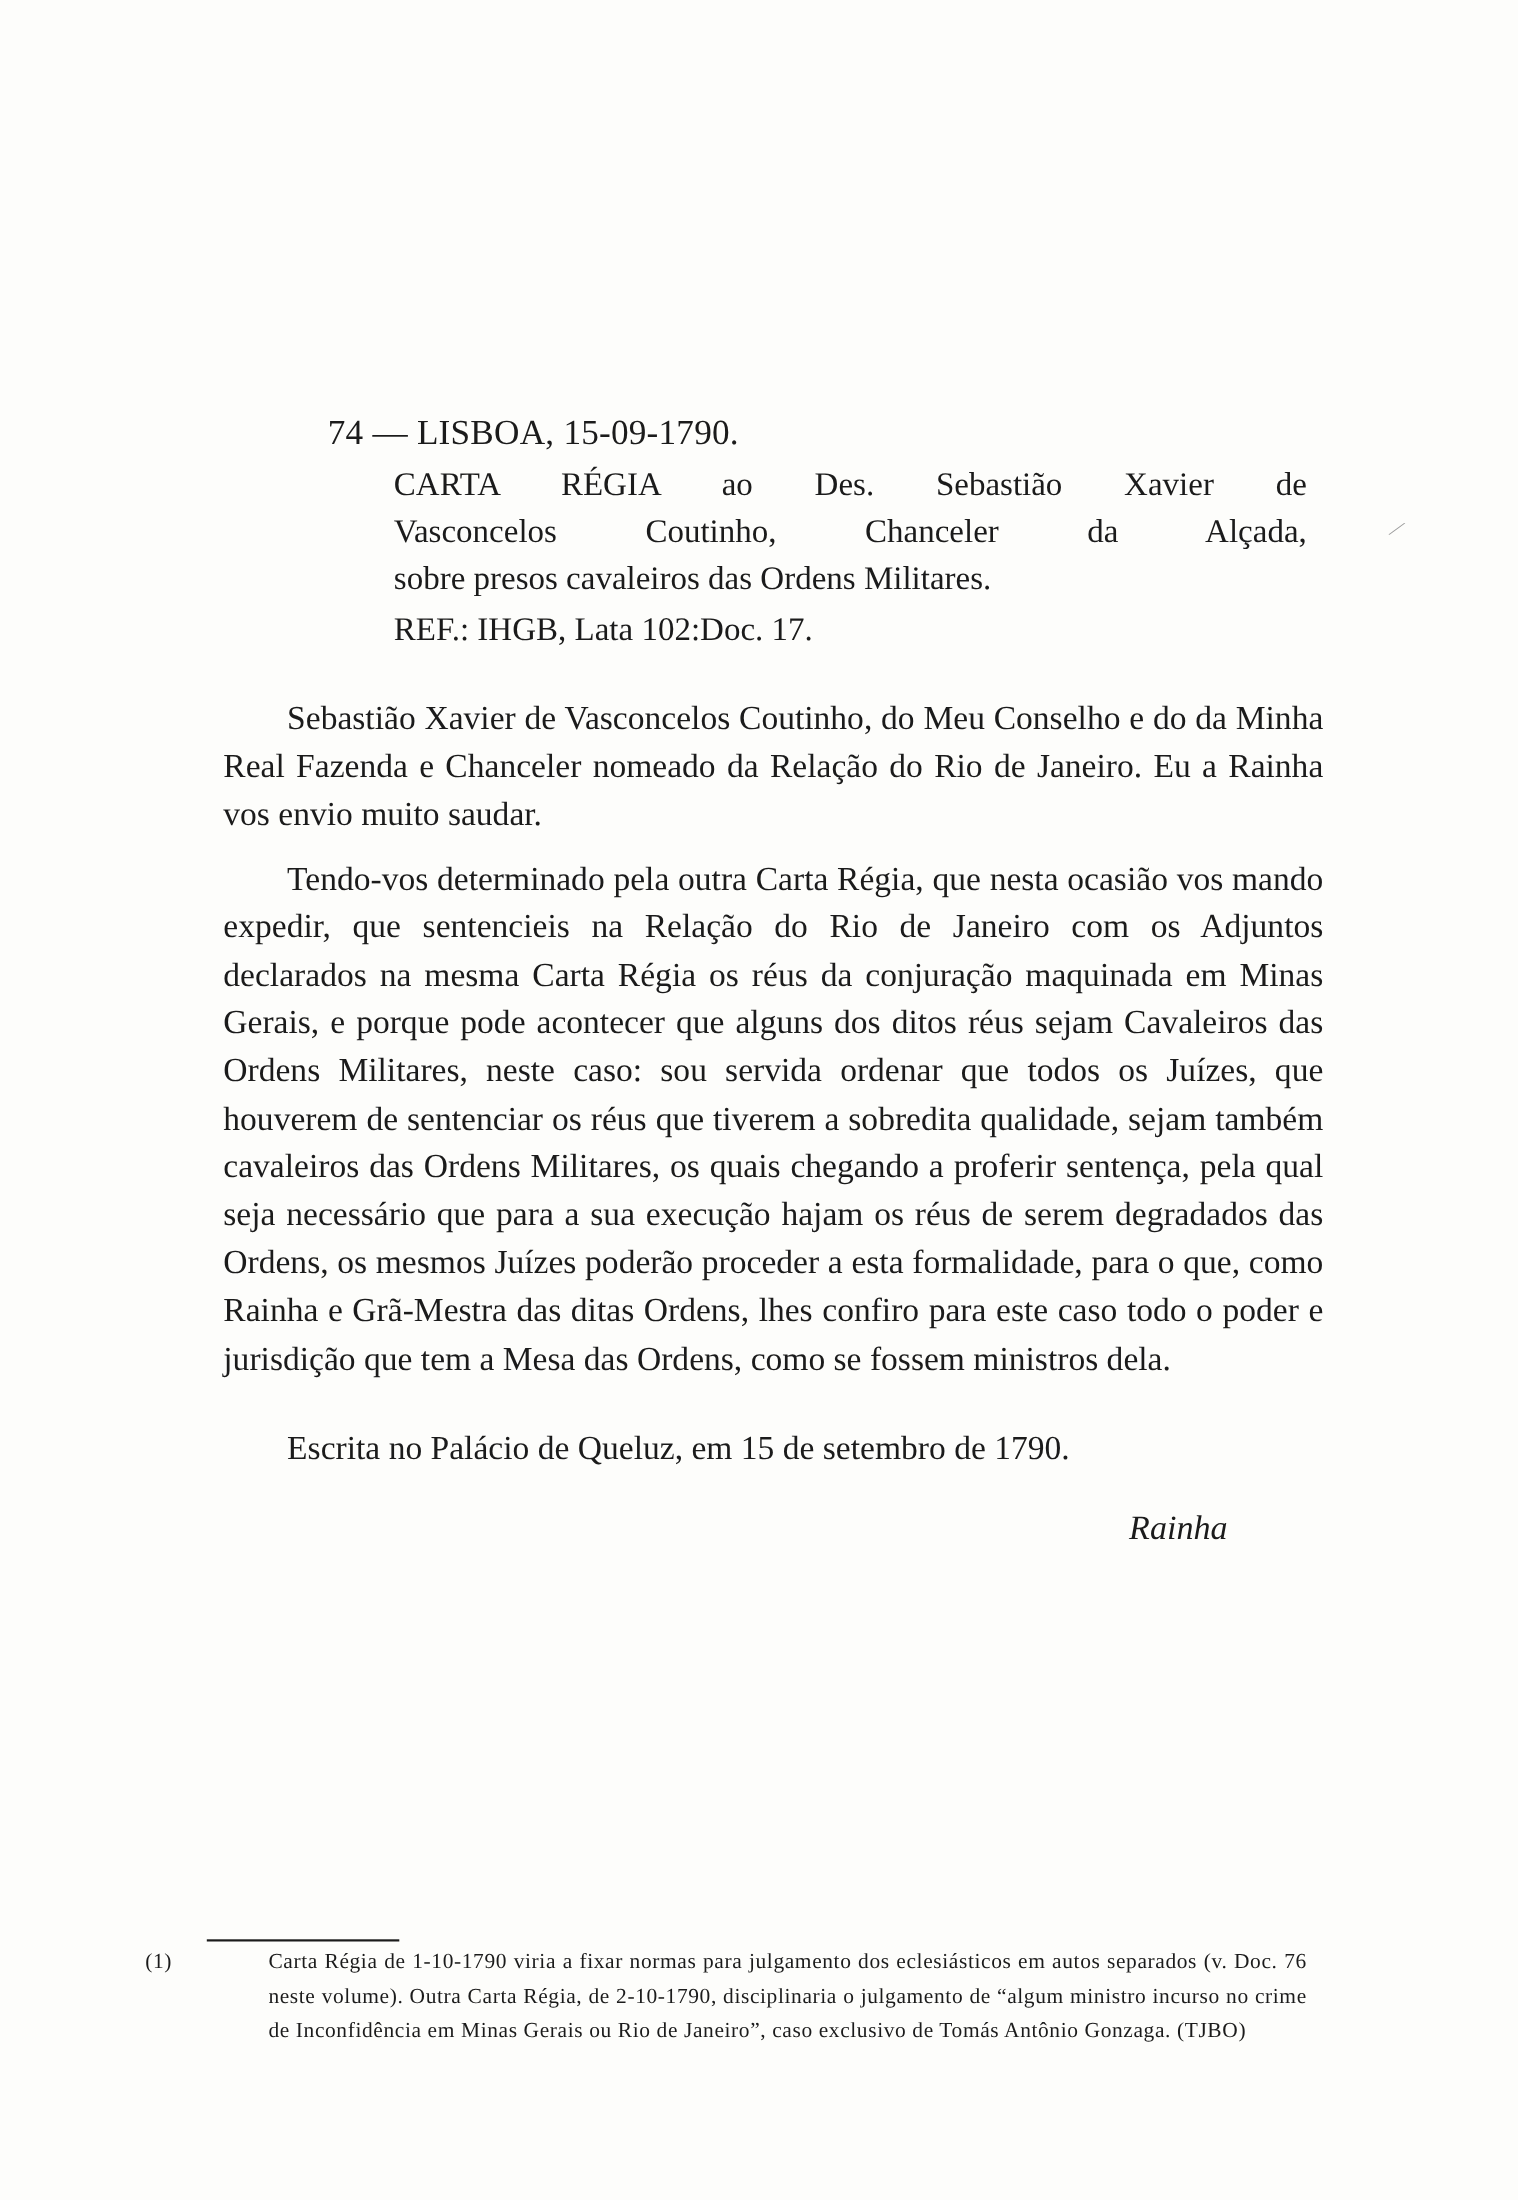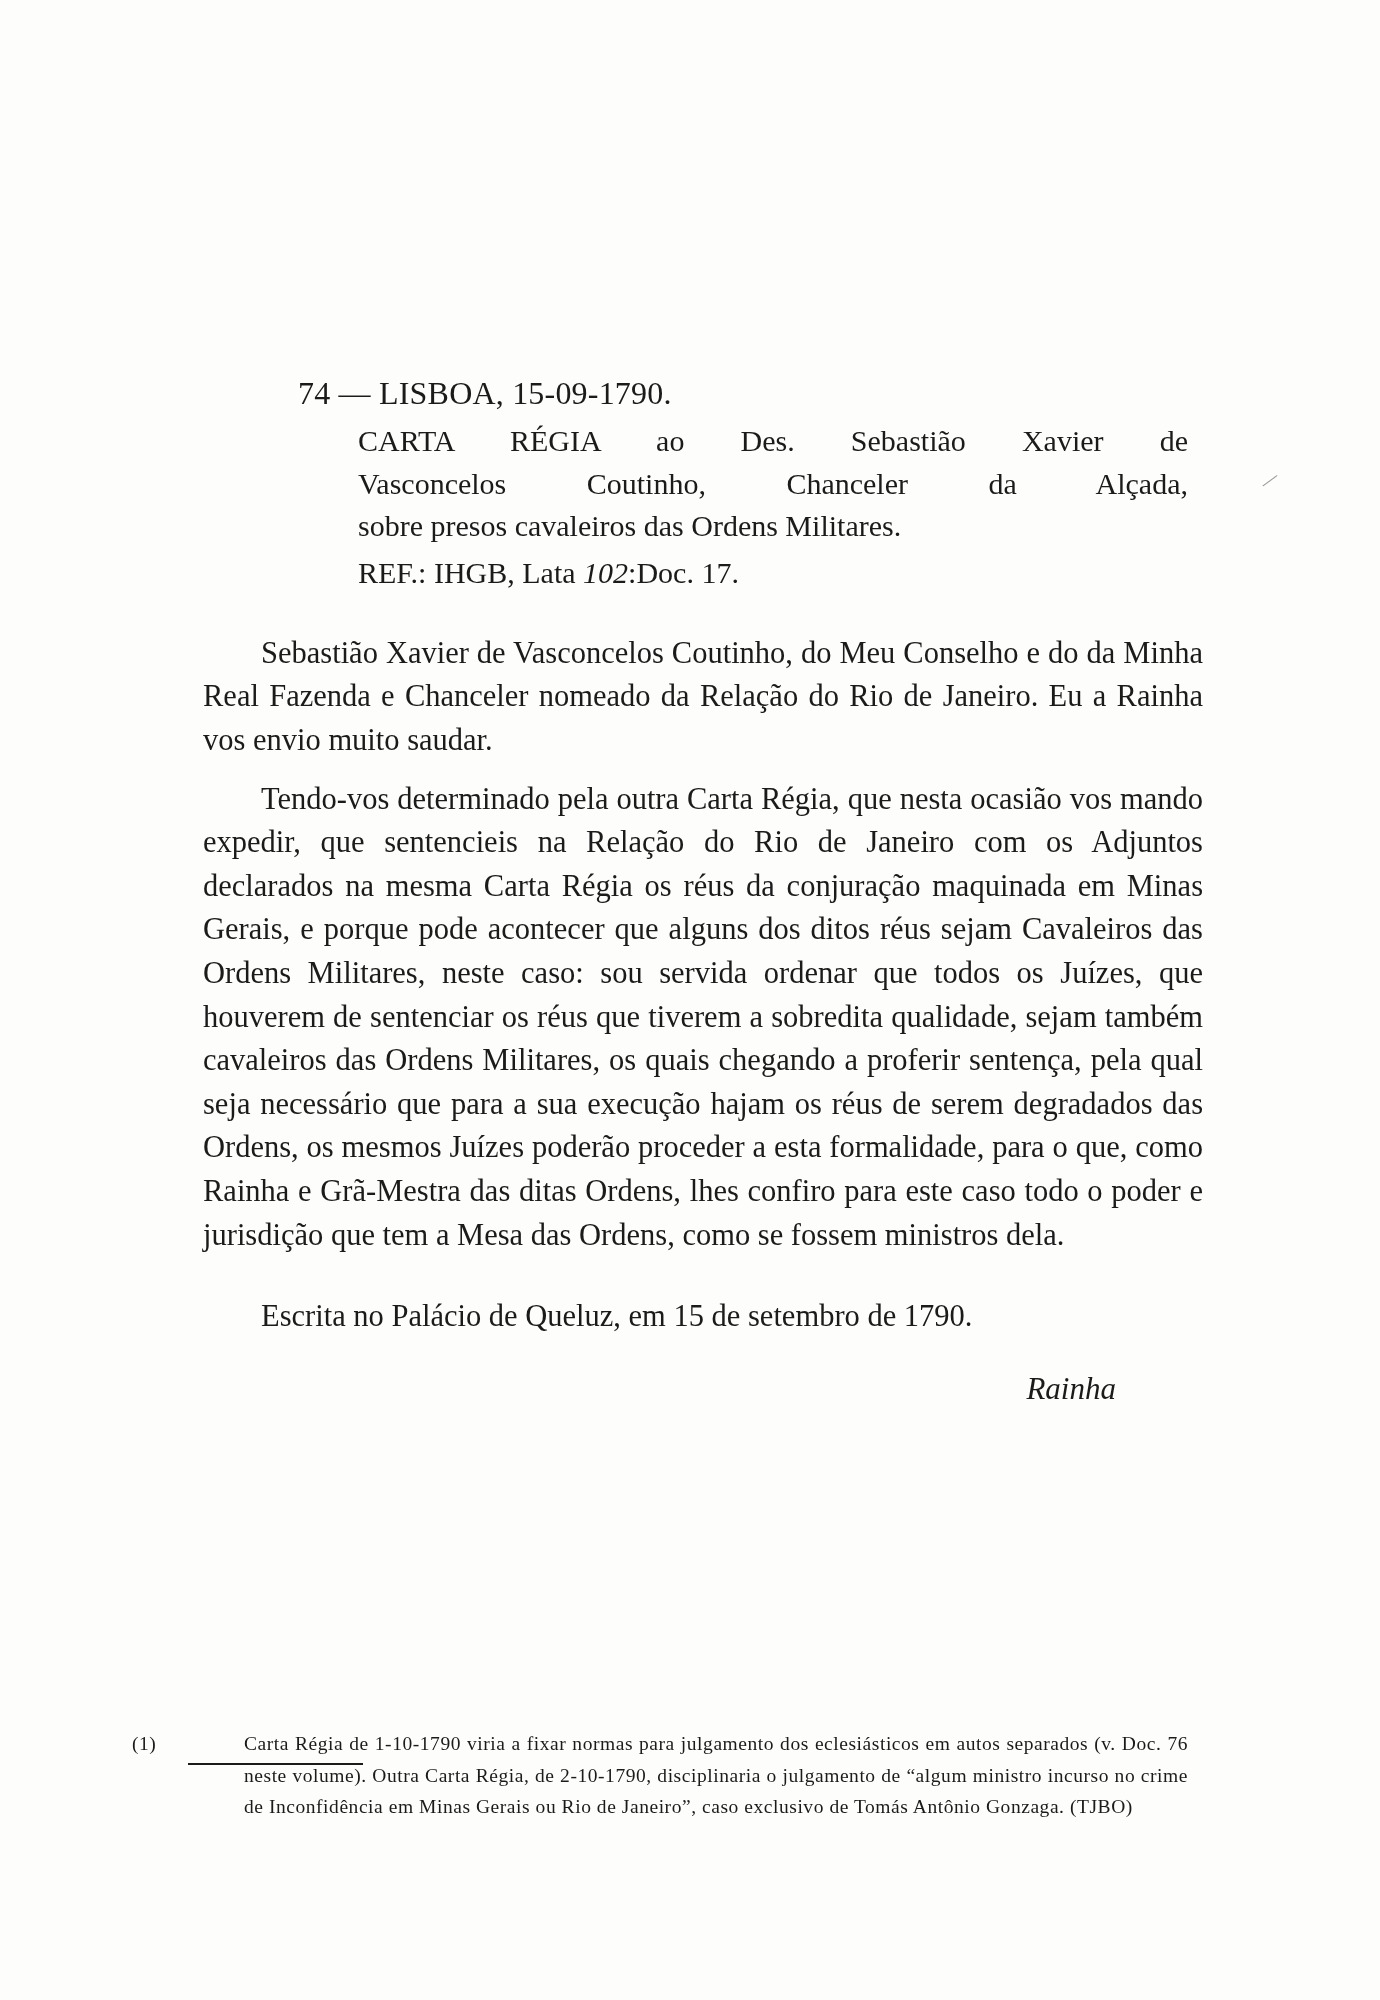--- a/index.html
+++ b/index.html
@@ -51,21 +51,21 @@
   }
   .heading-italic .line.last {
     text-align-last: left;
   }
   .ref-line {
     font-size: 30px;
     margin-left: 170px;
     margin-top: 8px;
     white-space: nowrap;
   }
-  .ref-line .ital { font-style: italic; }
+  .ref-line .ital { }
 
   
   .para {
     font-size: 30.5px;
     line-height: 1.43;
     text-align: justify;
     text-align-last: left;
     margin: 15px;
     width: 1000px;
   }
@@ -88,21 +88,21 @@
     position: absolute;
     left: 188px;
     top: 1763px;
     width: 175px;
     height: 0;
     border-top: 2px solid #1b1b1b;
   }
   .footnote {
     position: absolute;
     left: 188px;
-    top: 1728px;
+    top: 1768px;
     width: 1000px;
     font-size: 19.5px;
     font-family: "Liberation Serif", serif;
     line-height: 1.62;
     letter-spacing: 0.55px;
     text-align: justify;
     text-align-last: left;
   }
   .footnote .fn-marker {
     display: inline-block;

